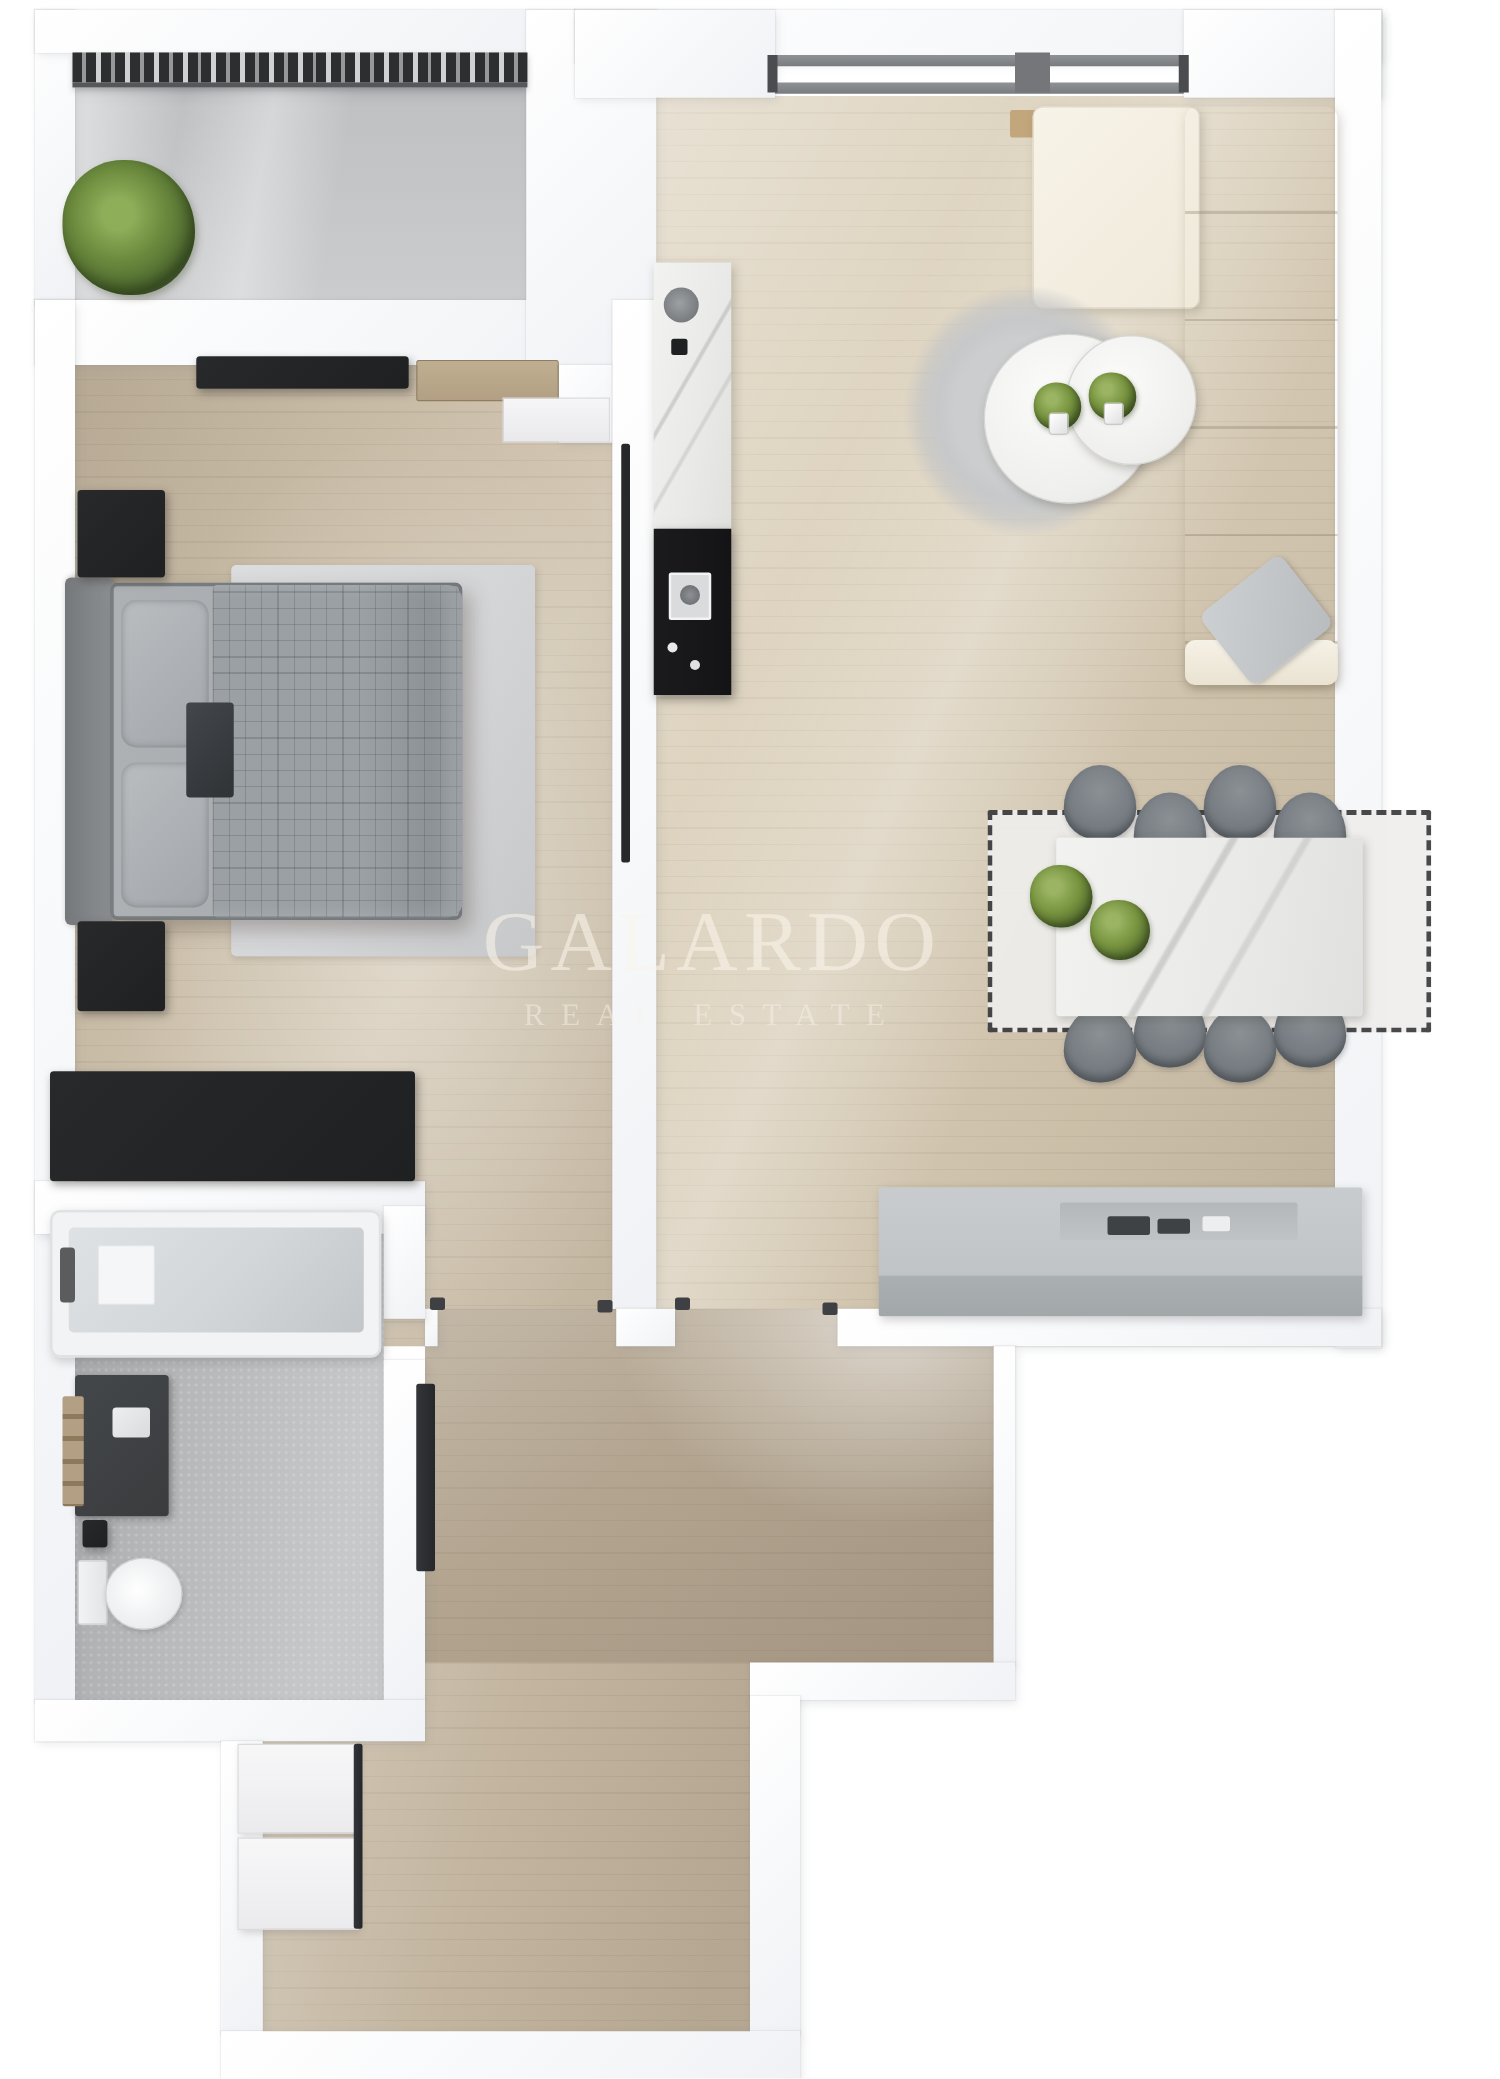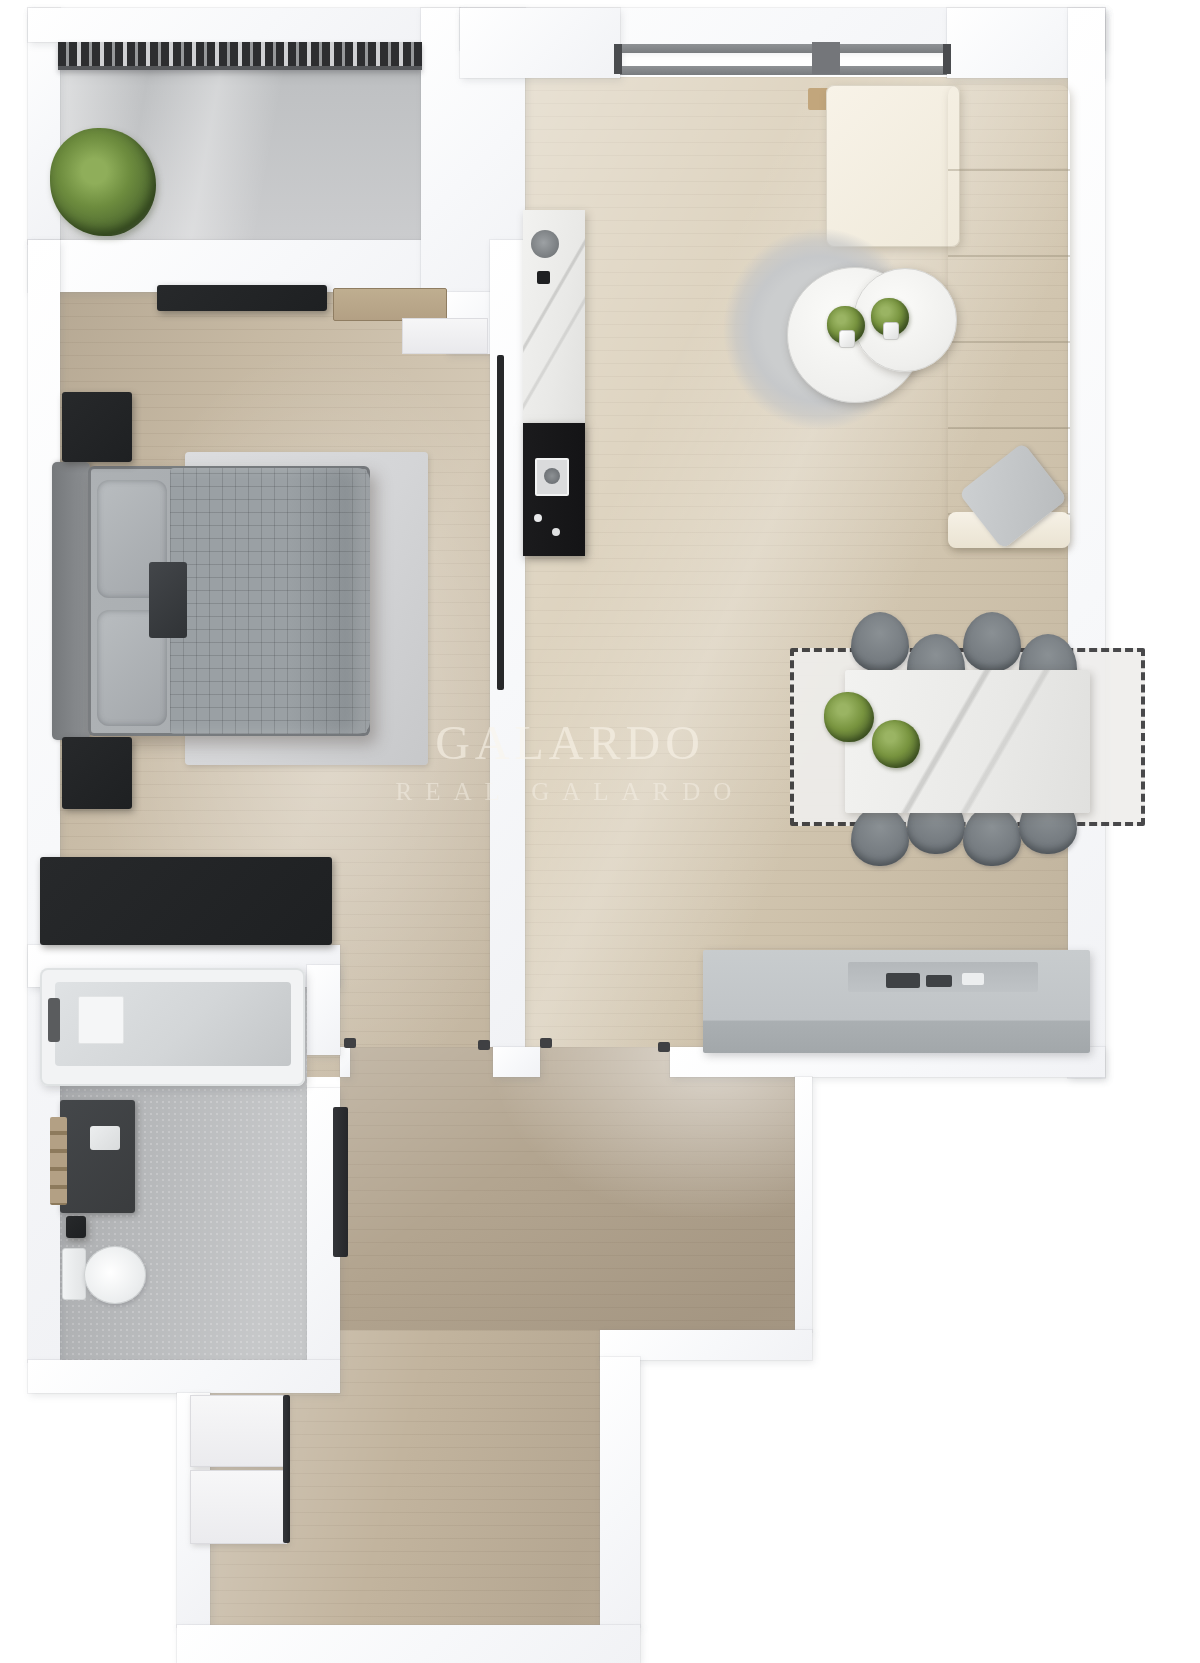--- a/index.html
+++ b/index.html
@@ -113,21 +113,21 @@
       background:radial-gradient(circle at 40% 35%,#fbfbf9,#efefed 68%,#e2e2e0);
       box-shadow:2px 3px 8px rgba(90,85,75,0.32);}
   .dining-rug{background:#efeeec;border:4px dashed #3a3a3c;border-radius:2px;opacity:0.92;}
   .dining-table{border-radius:3px;}
   .slot{background:#3f4245;border-radius:2px;}
   .dark-strip{background:linear-gradient(90deg,#333539,#26272a);border-radius:2px;}
 
   
   .watermark{left:320px;top:718px;width:500px;text-align:center;z-index:6;pointer-events:none;
              font-family:"Liberation Serif",serif;color:var(--watermark-text,rgba(249,244,234,0.55));}
-  .watermark .t{position:static;display:block;font-size:48px;line-height:1.05;letter-spacing:5px;font-weight:400;}
+  .watermark .t{position:static;display:block;font-size:68px;line-height:1.05;letter-spacing:5px;font-weight:400;}
   .watermark .s{position:static;display:block;margin-top:10px;font-size:25px;letter-spacing:13px;
                 color:rgba(249,244,234,0.45);}
 
   .z1{z-index:1}.z2{z-index:2}.z3{z-index:3}
 </style>
 </head>
 <body>
 
 <div class="plan">
 
@@ -245,16 +245,16 @@
   <div class="closet z3" style="left:190px;top:1470px;width:97px;height:74px"></div>
   <div class="dark-strip z3" style="left:283px;top:1395px;width:7px;height:148px"></div>
 
   <div class="doorstop z3" style="left:344px;top:1038px"></div>
   <div class="doorstop z3" style="left:478px;top:1040px"></div>
   <div class="doorstop z3" style="left:540px;top:1038px"></div>
   <div class="doorstop z3" style="left:658px;top:1042px"></div>
 
   <div class="watermark">
     <span class="t">GALARDO</span>
-    <span class="s">REAL GALARDO</span>
+    <span class="s">REAL ESTATE</span>
   </div>
 
 </div>
 
 </body></html>

